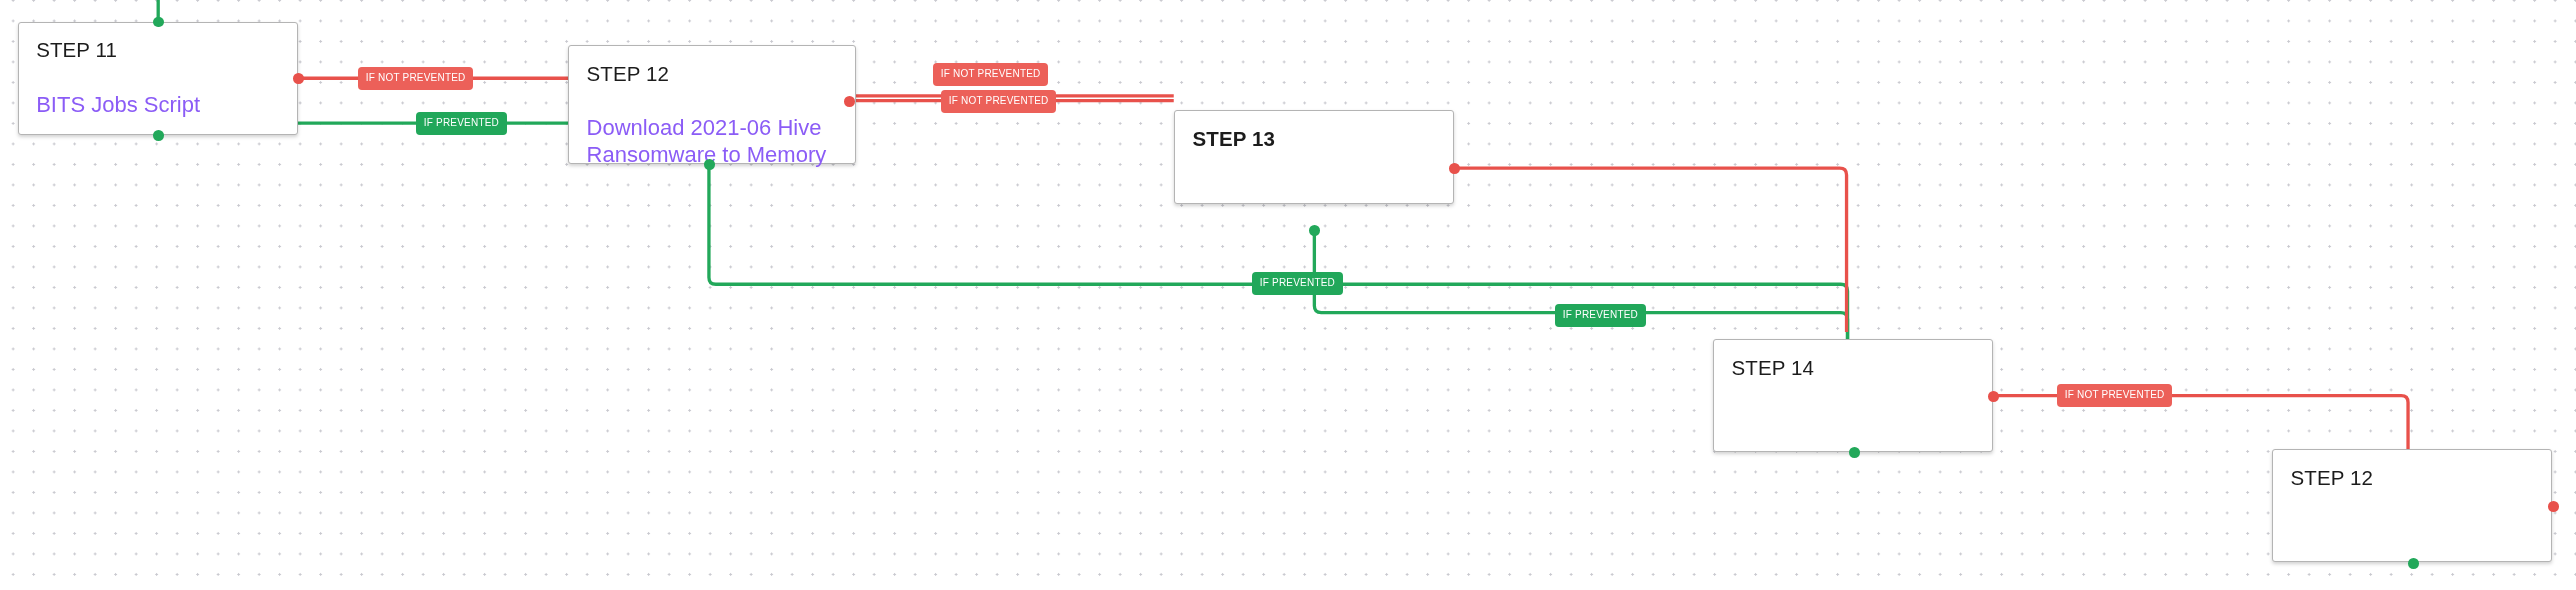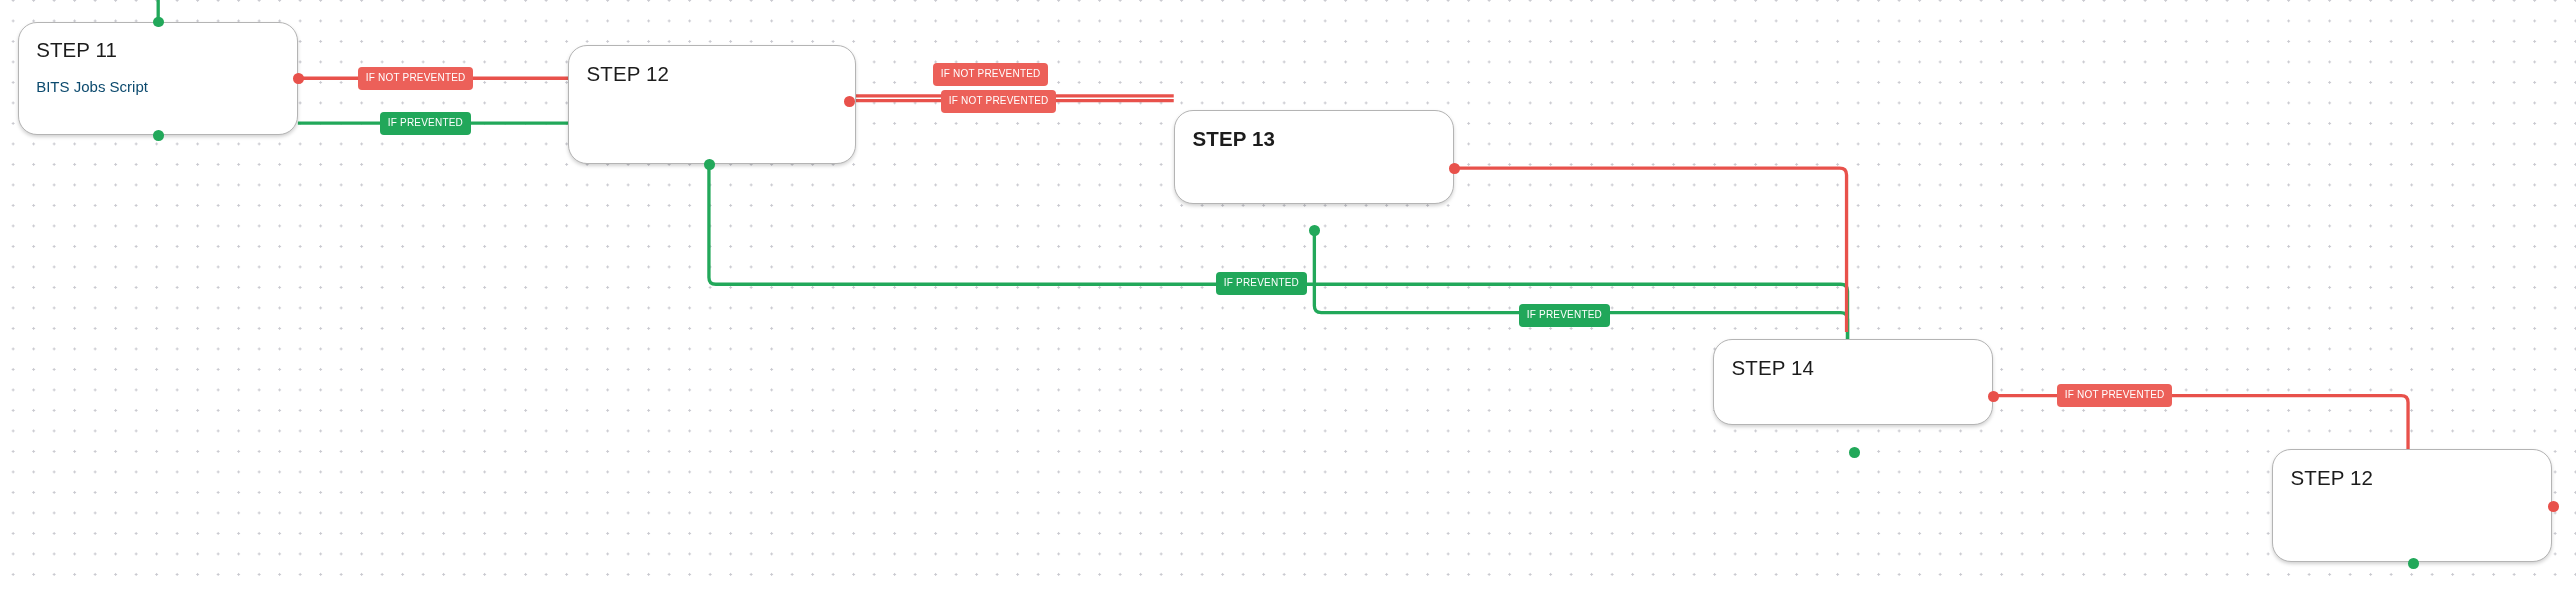--- a/index.html
+++ b/index.html
@@ -24,37 +24,37 @@
     left: 0; top: 0;
     width: 2576px;
     height: 591px;
     pointer-events: none;
   }
   .node {
     position: absolute;
     box-sizing: border-box;
     background: #ffffff;
     border: 1px solid #b4b4b4;
-    border-radius: 19px;
+    border-radius: 3px;
     box-shadow: 0 2px 3.9px rgba(0,0,0,0.18);
     padding: 15.6px 17.6px 13.7px 17.6px;
     z-index: 5;
   }
   .node-step {
     font-size: 20.5px;
     line-height: 24.4px;
     color: #1c1c1c;
     letter-spacing: 0.1px;
     white-space: nowrap;
   }
   .node-title {
-    margin-top: 10px;
-    font-size: 15px;
+    margin-top: 28px;
+    font-size: 22px;
     line-height: 27px;
-    color: #0c4a6e;
+    color: #8b5cf6;
   }
   .port {
     position: absolute;
     width: 10.7px;
     height: 10.7px;
     border-radius: 50%;
     z-index: 6;
   }
   .port-red { background: #e8514b; }
   .port-green { background: #22a85a; }
@@ -67,21 +67,21 @@
     padding: 0 7.8px;
     border-radius: 3.9px;
     color: #ffffff;
     font-size: 10px;
     letter-spacing: 0.2px;
     white-space: nowrap;
     z-index: 8;
     font-family: "Liberation Sans", sans-serif;
   }
   .label-red { background: #ec6059; }
-  .label-green { background: #21a75a; }
+  .label-green { background: #21a75a; margin-left: 36px; }
 </style>
 </head>
 <body>
 
 <div id="canvas">
 
   <svg id="edges" viewBox="0 0 2638 605" width="2576" height="591" xmlns="http://www.w3.org/2000/svg">
       <path d="M 162,-6 L 162,22" fill="none" stroke="#22a85a" stroke-width="3.4" stroke-linecap="butt" id="edge-in-to-11"></path>
       <path d="M 305,80 L 582,80" fill="none" stroke="#e8514b" stroke-width="3.4" stroke-linecap="butt" id="edge-11-12-red"></path>
       <path d="M 305,126 L 582,126" fill="none" stroke="#22a85a" stroke-width="3.4" stroke-linecap="butt" id="edge-11-12-green"></path>
@@ -106,25 +106,26 @@
       <div class="port port-red" id="port-15-right-red" style="left: 2548px; top: 501px;"></div>
       <div class="port port-green" id="port-15-bottom" style="left: 2408px; top: 558px;"></div>
     </div>
   <div id="nodes-layer">
       <div class="node" style="left: 17.6px; top: 21.5px; width: 280px; height: 113px;">
         <div class="node-step">STEP 11</div>
         <a class="node-title" style="display: block; text-decoration: none;">BITS Jobs Script</a>
       </div>
       <div class="node" style="left: 568px; top: 45px; width: 288px; height: 119px;">
         <div class="node-step">STEP 12</div>
+        <a class="node-title" style="display: block; text-decoration: none;">Download 2021-06 Hive Ransomware to Memory</a>
       </div>
       <div class="node" style="left: 1174px; top: 110px; width: 280px; height: 94px; font-weight: bold;">
         <div class="node-step">STEP 13</div>
       </div>
-      <div class="node" style="left: 1713px; top: 339px; width: 280px; height: 86px;">
+      <div class="node" style="left: 1713px; top: 339px; width: 280px; height: 113px;">
         <div class="node-step">STEP 14</div>
       </div>
       <div class="node" style="left: 2272px; top: 449px; width: 280px; height: 113px;">
         <div class="node-step">STEP 12</div>
       </div>
     </div>
   <div id="labels-layer">
       <div class="edge-label label-red" id="label-11-12-notprevented" style="left: 358px; top: 67px;">IF NOT PREVENTED</div>
       <div class="edge-label label-green" id="label-11-12-prevented" style="left: 380px; top: 112px;">IF PREVENTED</div>
       <div class="edge-label label-red" id="label-12-13-notprevented-a" style="left: 933px; top: 63px;">IF NOT PREVENTED</div>

